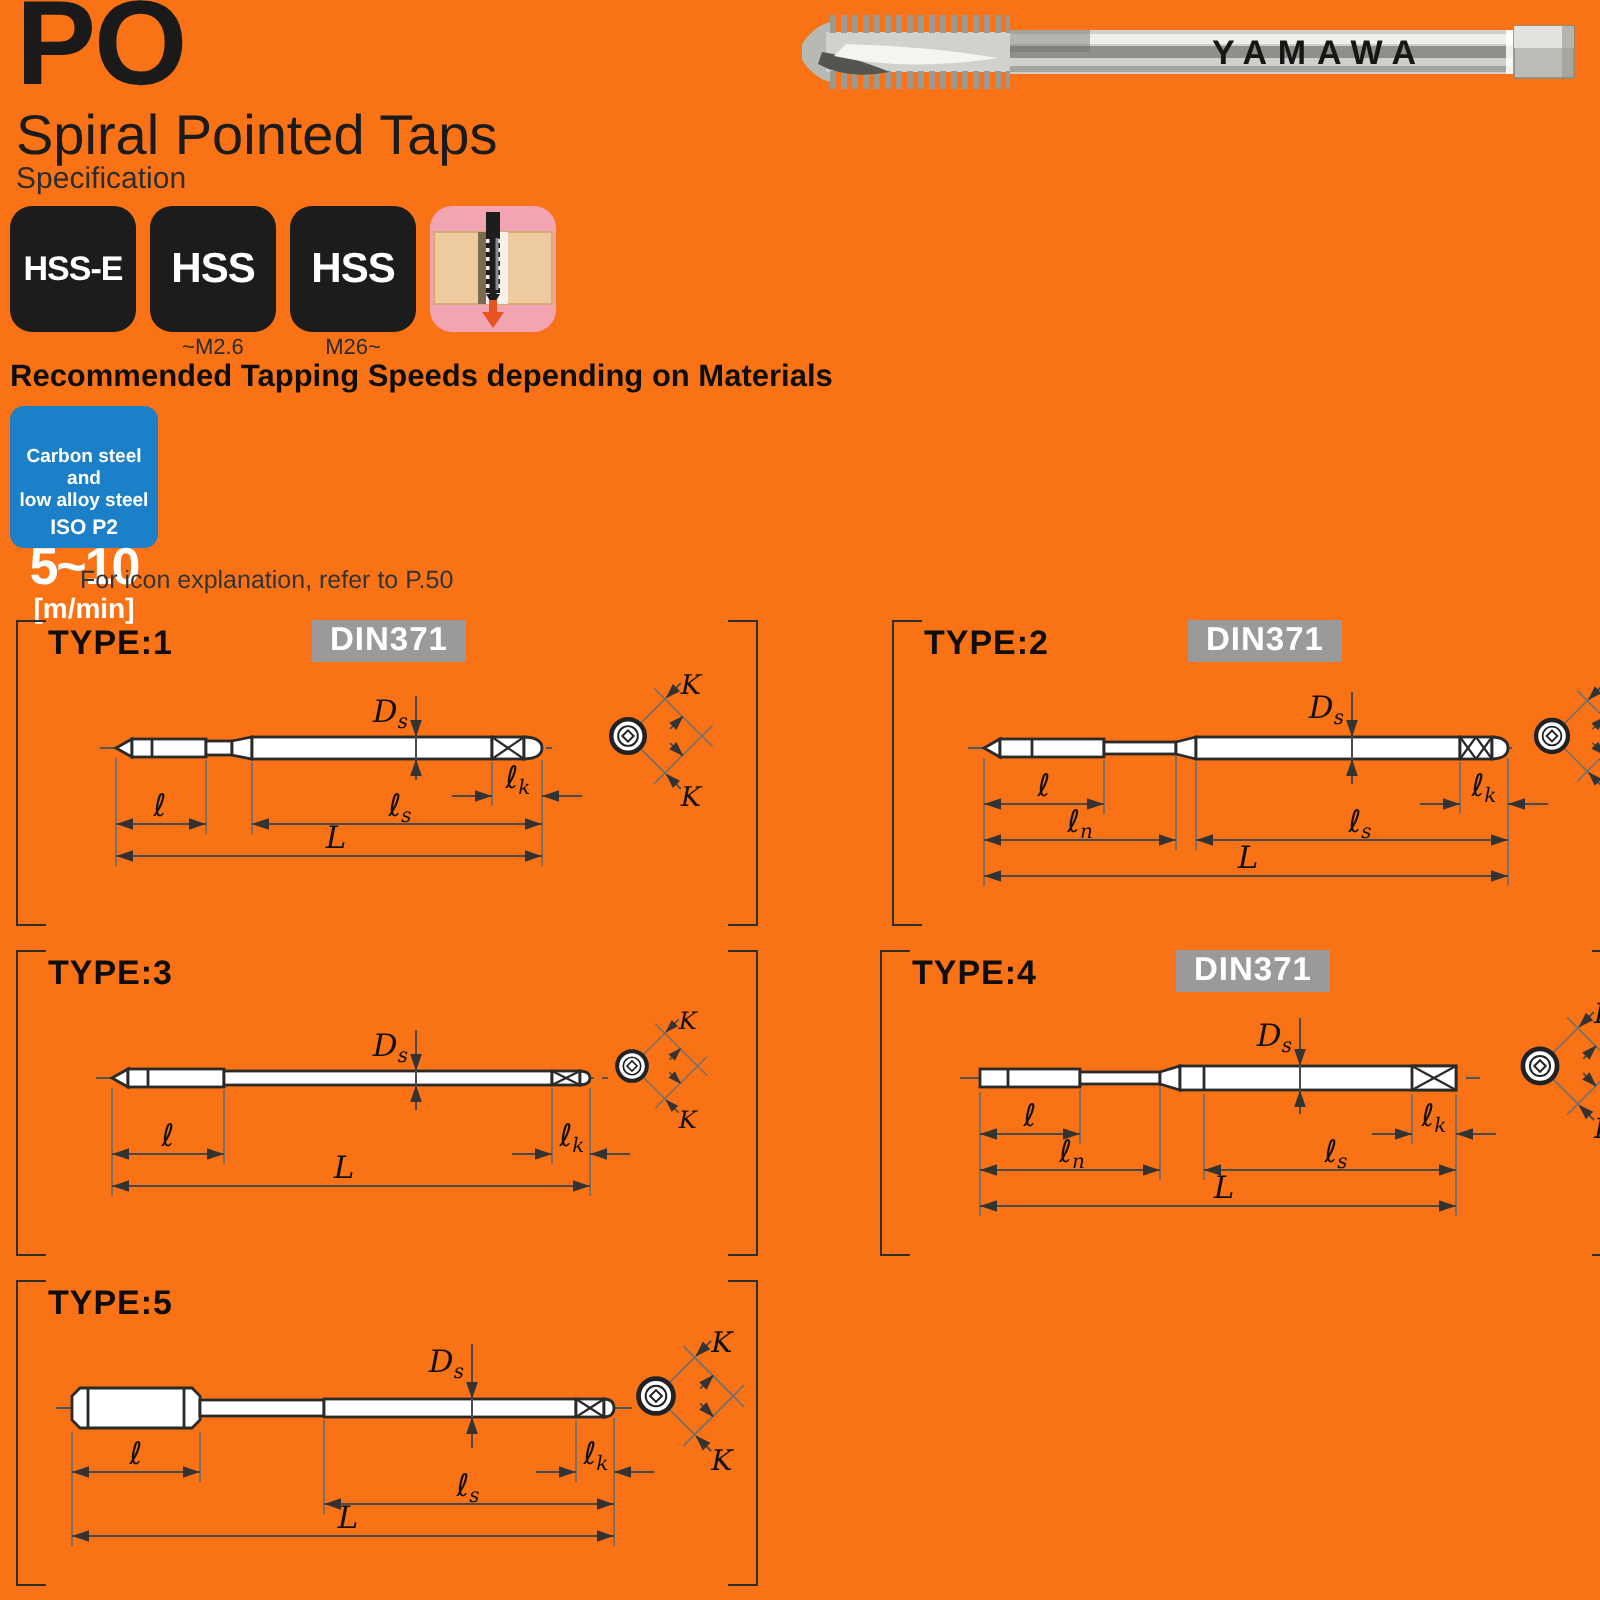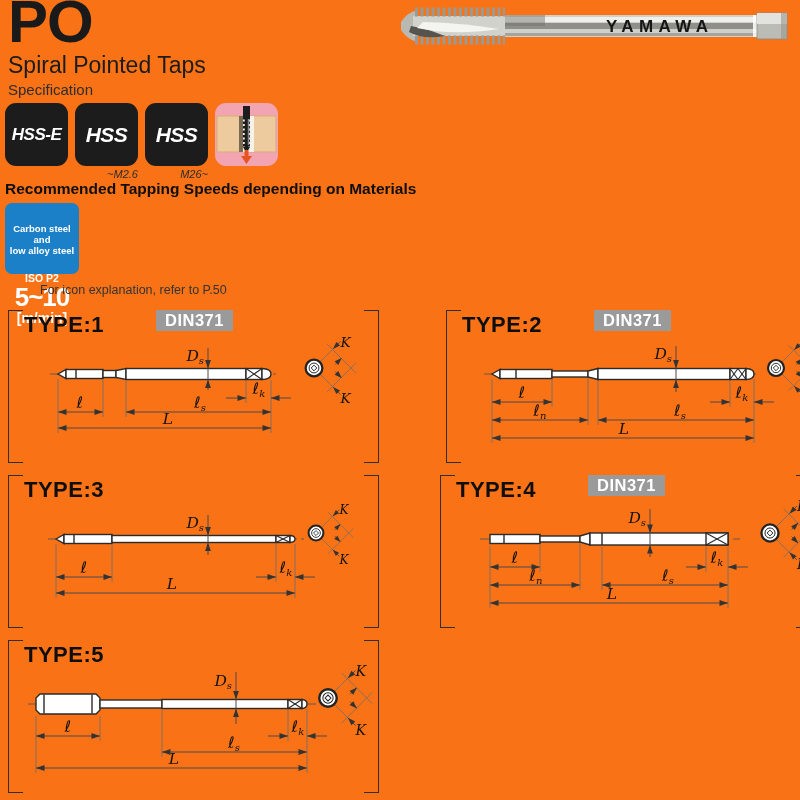--- a/index.html
+++ b/index.html
@@ -2,48 +2,48 @@
 <html><head>
 <meta charset="utf-8">
 <style>
   html,body{margin:0;padding:0;background:#fff;}
   .page{position:relative;width:800px;height:800px;background:#f97316;overflow:hidden;
         font-family:"Liberation Sans",sans-serif;color:#111;}
   .abs{position:absolute;}
 
   
   .po{left:8px;top:-8px;font-size:60px;line-height:1;font-weight:bold;color:#1a1a1a;letter-spacing:-1px;}
-  .product-name{left:8px;top:52px;font-size:23px;color:#1b1b1b;}
+  .product-name{left:8px;top:52px;font-size:28px;color:#1b1b1b;}
   .spec-label{left:8px;top:81px;font-size:15px;color:#2d2d2d;}
   .icons-row{left:5px;top:103px;display:flex;gap:7px;}
-  .icon-col{width:63px;display:flex;flex-direction:column;align-items:flex-end;font-style:italic;}
+  .icon-col{width:63px;display:flex;flex-direction:column;align-items:center;}
   .spec-icon{width:63px;height:63px;background:#1c1c1c;border-radius:11px;color:#fff;
              display:flex;align-items:center;justify-content:center;font-weight:bold;font-size:21px;letter-spacing:-0.5px;}
   .spec-icon.small{font-size:17px;}
   .icon-sub{height:15px;margin-top:2px;font-size:11px;color:#2b2b2b;white-space:nowrap;}
   .speeds-title{left:5px;top:180px;font-size:15.5px;font-weight:bold;color:#0e0e0e;}
   .speed-badge{left:5px;top:203px;width:74px;height:71px;background:#1b80c7;border-radius:7px;
                color:#fff;text-align:center;padding-top:20px;box-sizing:border-box;}
   .sb-line{font-size:9.5px;font-weight:bold;line-height:1.18;}
-  .sb-iso{font-size:10.5px;font-weight:bold;margin-top:15px;}
+  .sb-iso{font-size:10.5px;font-weight:bold;margin-top:1px;}
   .sb-range{font-size:26px;font-weight:bold;line-height:1.02;letter-spacing:-1px;}
   .sb-unit{font-size:14px;font-weight:bold;}
   .icon-note{left:5px;top:283px;font-size:12.5px;color:#333;margin-left:35px;}
   .photo{left:393px;top:2px;width:402px;height:48px;}
 
   
   .panel{position:absolute;width:371px;height:153px;}
   .p1{left:8px;top:310px;}  .p2{left:424px;top:310px;margin-left:22px;}
   .p3{left:8px;top:475px;}  .p4{left:440px;top:475px;}
   .p5{left:8px;top:640px;}
   .bracket{position:absolute;top:0;bottom:0;width:14px;
            border-top:1.6px solid #2f2f2f;border-bottom:1.6px solid #2f2f2f;}
   .bracket.l{left:0;border-left:1.6px solid #2f2f2f;}
   .bracket.r{right:0;border-right:1.6px solid #2f2f2f;}
-  .type-label{position:absolute;left:16px;top:2px;font-weight:bold;font-size:22px;color:#0e0e0e;letter-spacing:0.5px;}
+  .type-label{position:absolute;left:16px;top:2px;font-weight:bold;font-size:17px;color:#0e0e0e;letter-spacing:0.5px;}
   .din-badge{position:absolute;top:0;background:#9a9a9a;color:#fff;font-weight:bold;
              font-size:16.5px;padding:1px 9px;letter-spacing:0.5px;white-space:nowrap;}
   .p1 .din-badge{left:148px;} .p2 .din-badge{left:148px;} .p3 .din-badge{left:106px;}
   .p4 .din-badge{left:148px;} .p5 .din-badge{left:76px;}
   .diag{position:absolute;left:0;top:24px;overflow:visible;}
 
   
   .t{stroke:#2a2a2a;stroke-width:1.4;fill:none;}
   .tf{stroke:#2a2a2a;stroke-width:1.4;fill:#fff;}
   .x{stroke:#2a2a2a;stroke-width:1.1;}

